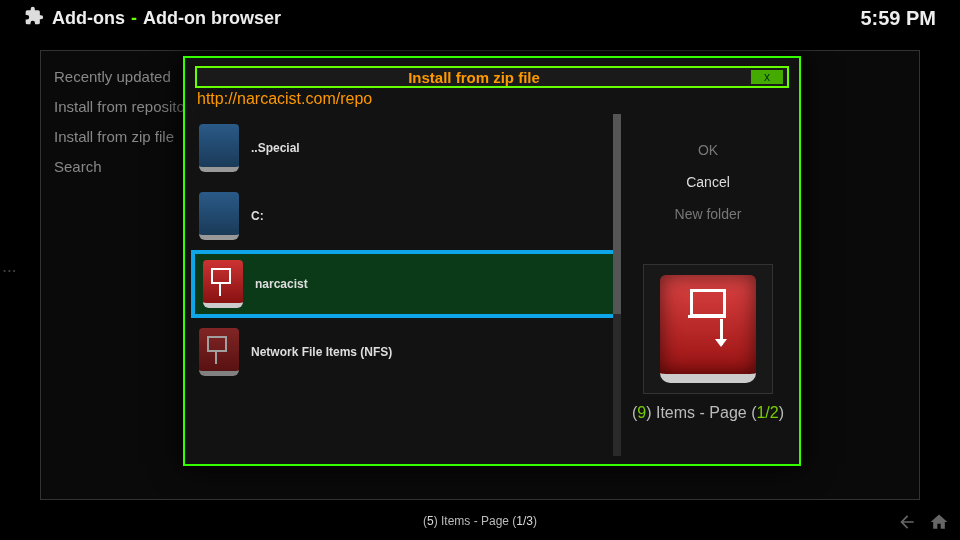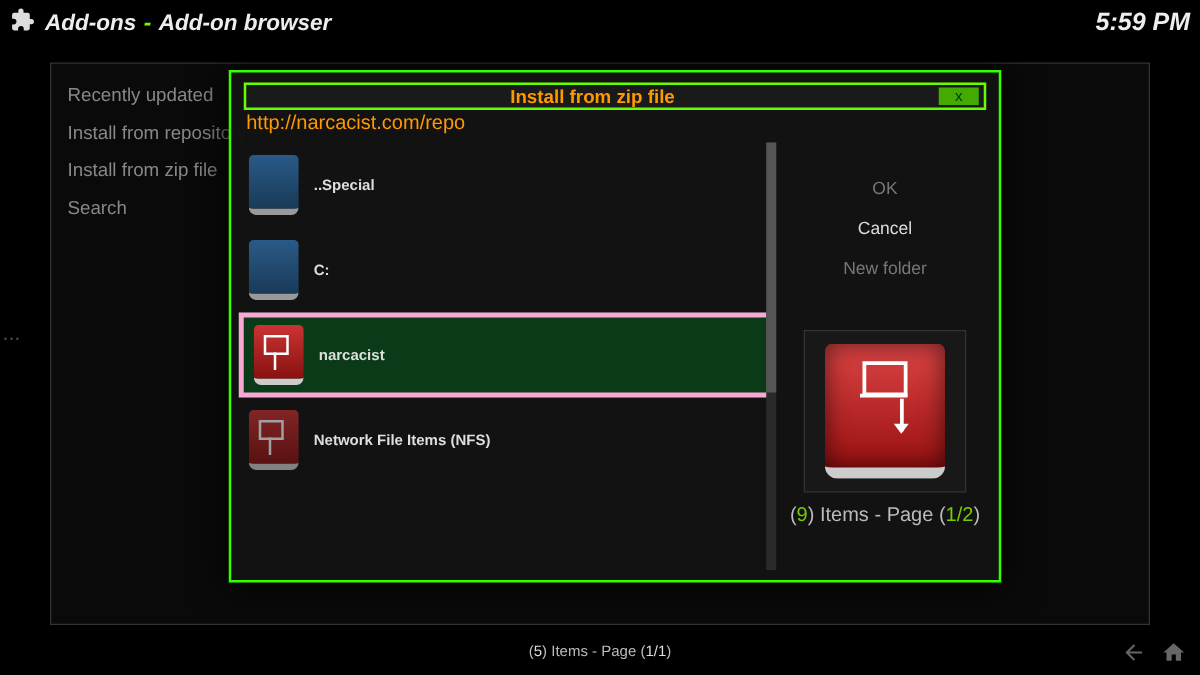--- a/index.html
+++ b/index.html
@@ -8,22 +8,22 @@
   background: #000;
   font-family: "Trebuchet MS", Arial, sans-serif;
   color: #ccc;
   overflow: hidden;
   position: relative;
 }
 
 
 .topbar {
   position: absolute; top: 6px; left: 0; right: 0;
-  display: flex; align-items: center; padding: 0 8px;
-  color: #eee; font-weight: bold; font-size: 18px; font-style: italic;
+  display: flex; align-items: center; padding: 0 24px;
+  color: #eee; font-weight: bold; font-size: 18px;
 }
 .topbar .puzzle { margin-right: 8px; }
 .topbar .sep { color: #6f0; margin: 0 6px; }
 .topbar .time { margin-left: auto; font-size: 20px; }
 
 
 .bgpanel {
   position: absolute; left: 40px; top: 50px; right: 40px; bottom: 40px;
   border: 1px solid #333;
   background: #0a0a0a;
@@ -78,21 +78,21 @@
   flex: 1; position: relative;
   margin-right: 6px;
 }
 .file-row {
   display: flex; align-items: center;
   height: 68px;
   gap: 12px;
   padding: 6px 8px;
 }
 .file-row.selected {
-  border: 4px solid #f9a8d4;
+  border: 4px solid #0ea5e9;
   background: #0a3a18;
 }
 .drive-icon {
   width: 40px; height: 48px;
   border-radius: 4px 4px 6px 6px;
   position: relative;
 }
 .drive-icon.blue {
   background: linear-gradient(#2a5a88, #1a3a58);
   border-bottom: 5px solid #999;
@@ -267,21 +267,21 @@
           </div>
       </div>
       <div class="right-status">
         (<span class="n">9</span>)<span> Items - Page (</span><span class="n">1/2</span><span>)</span>
       </div>
     </div>
   </div>
 </div>
 
 <div class="bottom-status">
-  (<span class="b">5</span>)<span> Items - Page (</span><span class="b">1/1</span><span>)</span>
+  (<span class="b">5</span>)<span> Items - Page (</span><span class="b">1/3</span><span>)</span>
 </div>
 
 <div class="nav-icons">
   <div class="navbtn">
     <svg width="22" height="20" viewBox="0 0 24 24" fill="#666">
         <path d="M20 11H7.8l5.6-5.6L12 4l-8 8 8 8 1.4-1.4L7.8 13H20z"></path>
       </svg>
   </div>
   <div class="navbtn">
     <svg width="22" height="20" viewBox="0 0 24 24" fill="#666">

